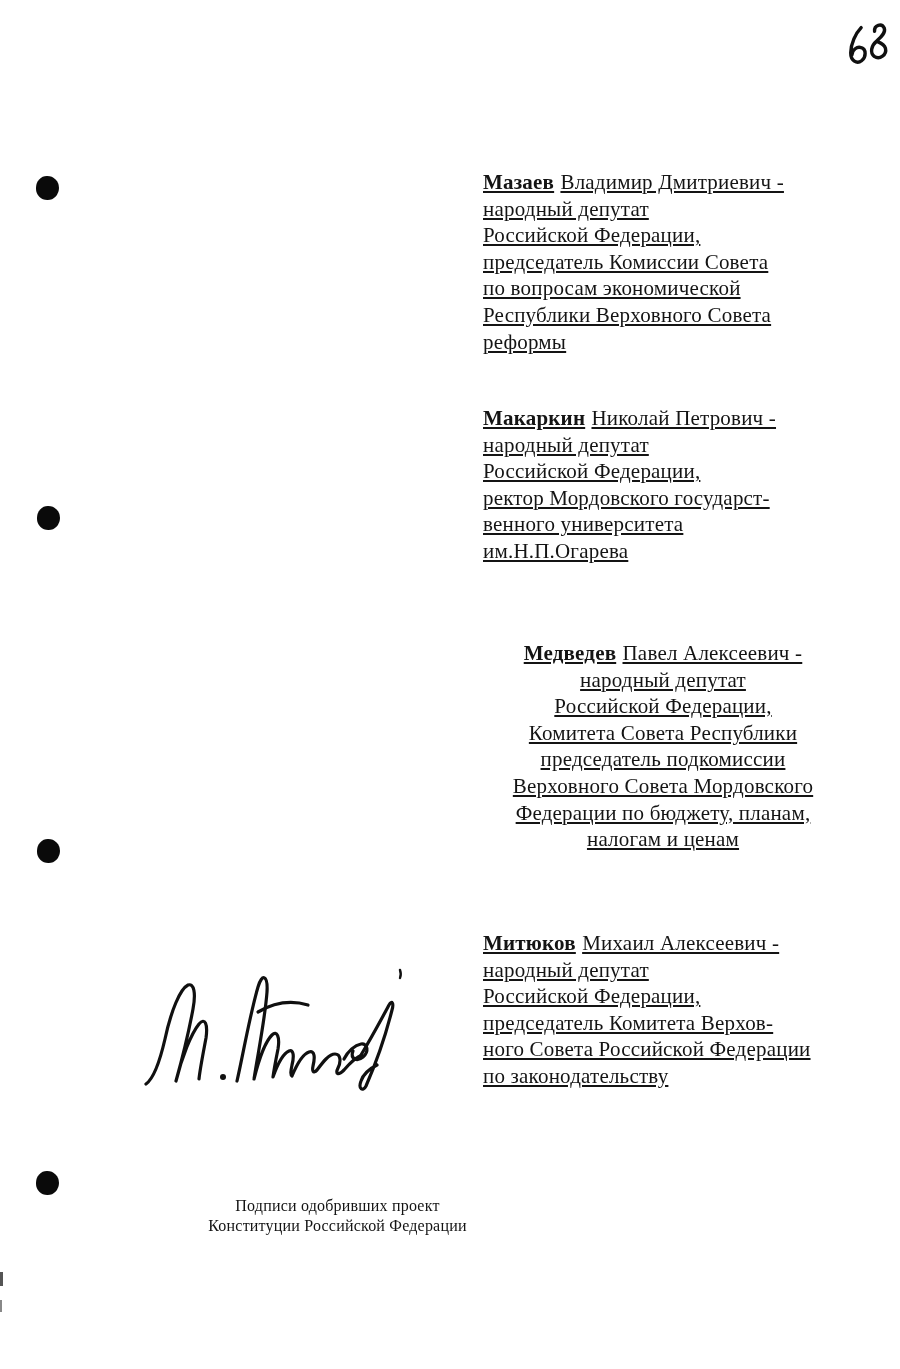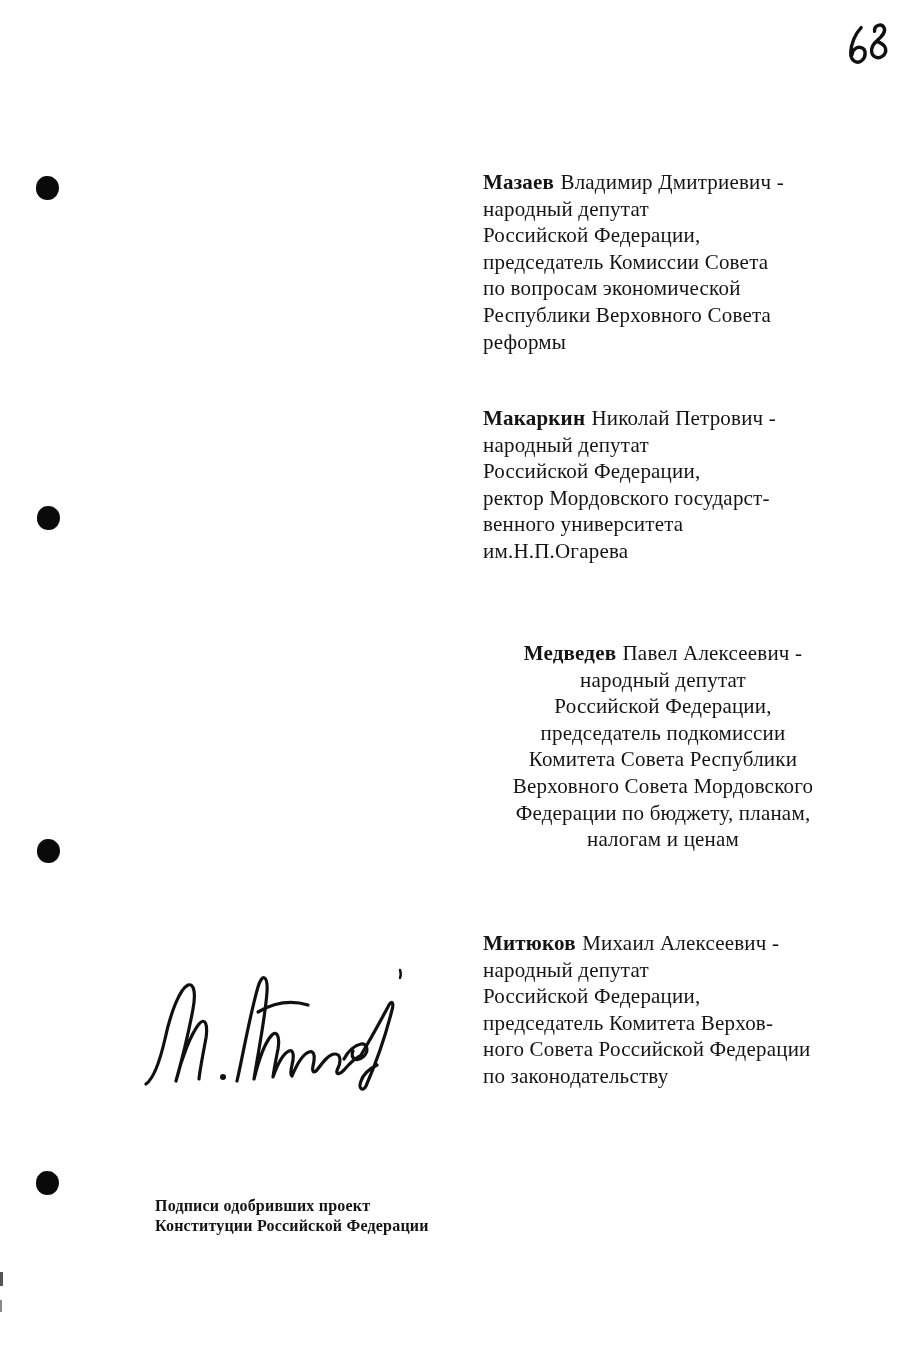--- a/index.html
+++ b/index.html
@@ -35,20 +35,21 @@
   }
 
   
   .entry {
     position: absolute;
     left: 483px;
     width: 360px;
     font-size: 21px;
     line-height: 26.6px;
     letter-spacing: 0.2px;
+    text-decoration: underline;
   }
   .entry.e1 { top: 169px; }
   .entry.e2 { top: 405px; }
   .entry.e3 { top: 640px; text-align: center; }
   .entry.e4 { top: 930px; }
   .entry .name {
     font-weight: 700;
     margin-right: 0.30em;
   }
   .entry .line { white-space: nowrap; }
@@ -58,23 +59,23 @@
     position: absolute;
     left: 138px; top: 960px;
     width: 285px; height: 135px;
   }
 
   
   .caption {
     position: absolute;
     left: 155px; top: 1196px;
     width: 365px;
-    text-align: left;
+    text-align: center;
     font-size: 16px;
-    font-weight: 700;
+    font-weight: 400;
     line-height: 19.5px;
     letter-spacing: 0.2px;
   }
 
   
   .edge-artifact {
     position: absolute;
     background: #555;
   }
   .edge-artifact.a1 { left: 0; top: 1272px; width: 3px; height: 14px; }
@@ -120,22 +121,22 @@
     <div class="line">Российской Федерации,</div>
     <div class="line">ректор Мордовского государст-</div>
     <div class="line">венного университета</div>
     <div class="line">им.Н.П.Огарева</div>
   </div>
 
   <div class="entry e3">
     <div class="line"><span class="name">Медведев</span><span>Павел Алексеевич -</span></div>
     <div class="line">народный депутат</div>
     <div class="line">Российской Федерации,</div>
+    <div class="line">Комитета Совета Республики</div>
     <div class="line">председатель подкомиссии</div>
-    <div class="line">Комитета Совета Республики</div>
     <div class="line">Верховного Совета Мордовского</div>
     <div class="line">Федерации по бюджету, планам,</div>
     <div class="line">налогам и ценам</div>
   </div>
 
   <div class="entry e4">
     <div class="line"><span class="name">Митюков</span><span>Михаил Алексеевич -</span></div>
     <div class="line">народный депутат</div>
     <div class="line">Российской Федерации,</div>
     <div class="line">председатель Комитета Верхов-</div>

